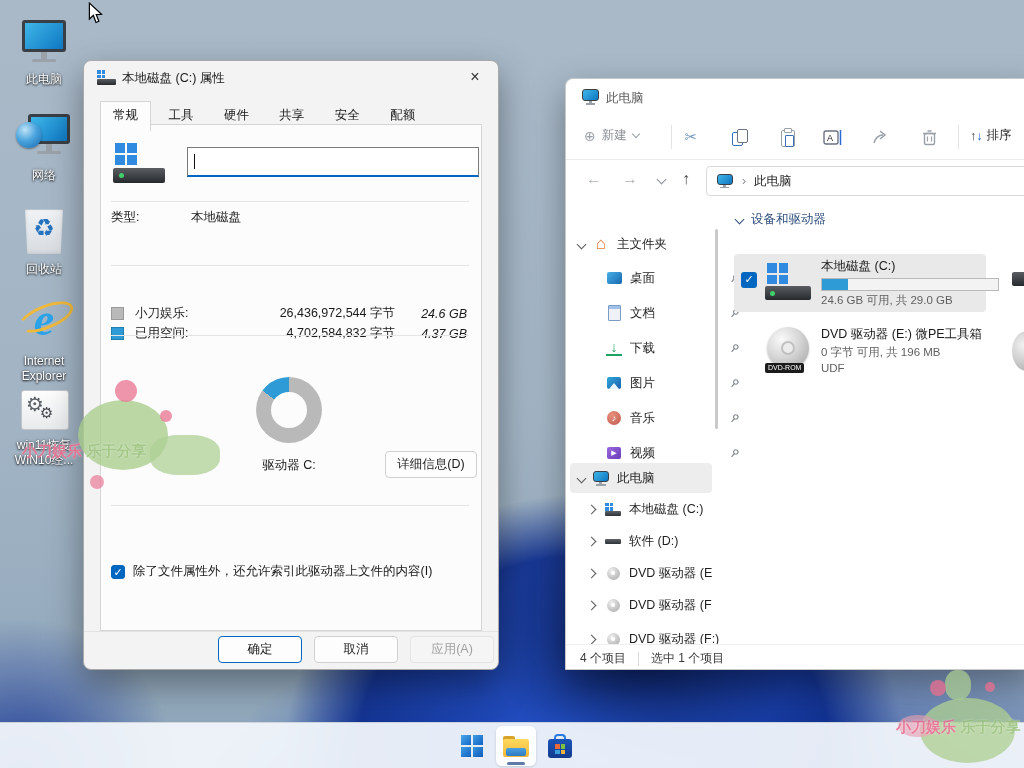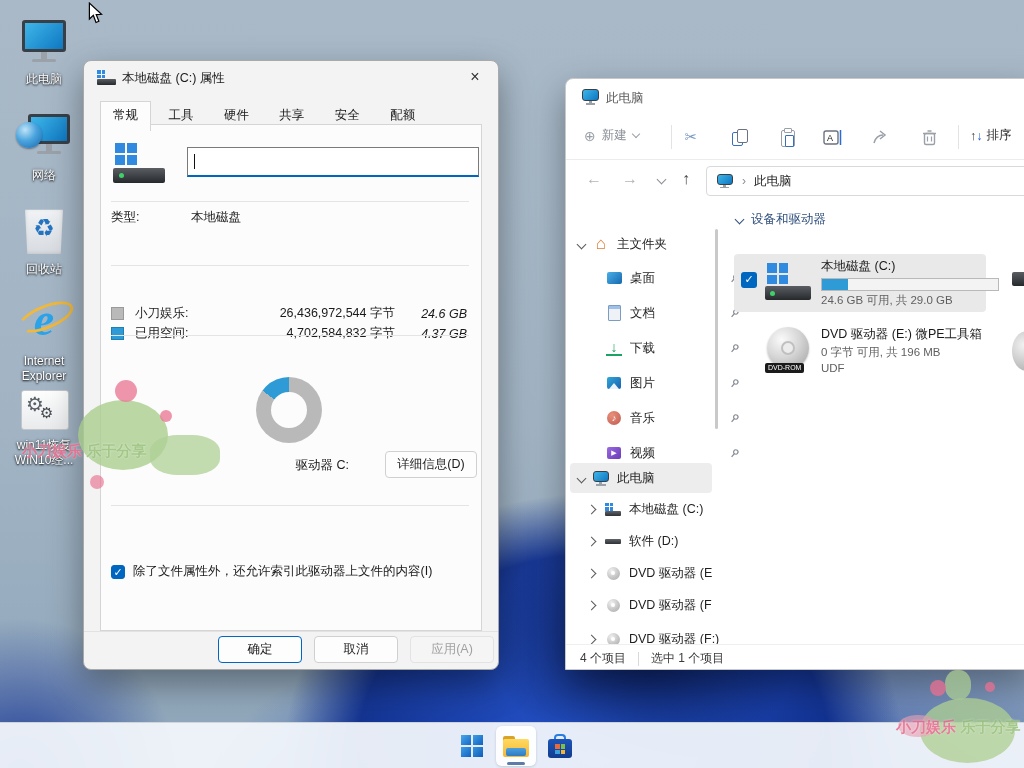--- a/index.html
+++ b/index.html
@@ -433,21 +433,21 @@
         <span class="plabel">小刀娱乐:</span>
         <span class="pbytes">26,436,972,544 字节</span>
         <span class="psize">24.6 GB</span>
       </div>
       <div class="sep" style="top:210px;"></div>
 
 
       <div class="abs" style="left:155px;top:252px;width:66px;height:66px;border-radius:50%;background:conic-gradient(#b9b9b9 0 85%, #2e9bd6 85% 100%);">
         <div class="abs" style="left:15px;top:15px;width:36px;height:36px;border-radius:50%;background:#fcfcfc;"></div>
       </div>
-      <div class="abs nw" style="left:128px;top:332px;width:120px;text-align:right;font-size:12.5px;color:#1a1a1a;">驱动器 C:</div>
+      <div class="abs nw" style="left:128px;top:332px;width:120px;text-align:center;font-size:12.5px;color:#1a1a1a;">驱动器 C:</div>
       <div class="btn abs" style="left:284px;top:326px;width:92px;height:27px;">
           <span>详细信息(D)</span>
         </div>
 
       <div class="sep" style="top:380px;"></div>
 
       <div class="prow" style="top:438px;">
         <span class="cb checked"><span>✓</span></span>
         <span>除了文件属性外，还允许索引此驱动器上文件的内容(I)</span>
       </div>

